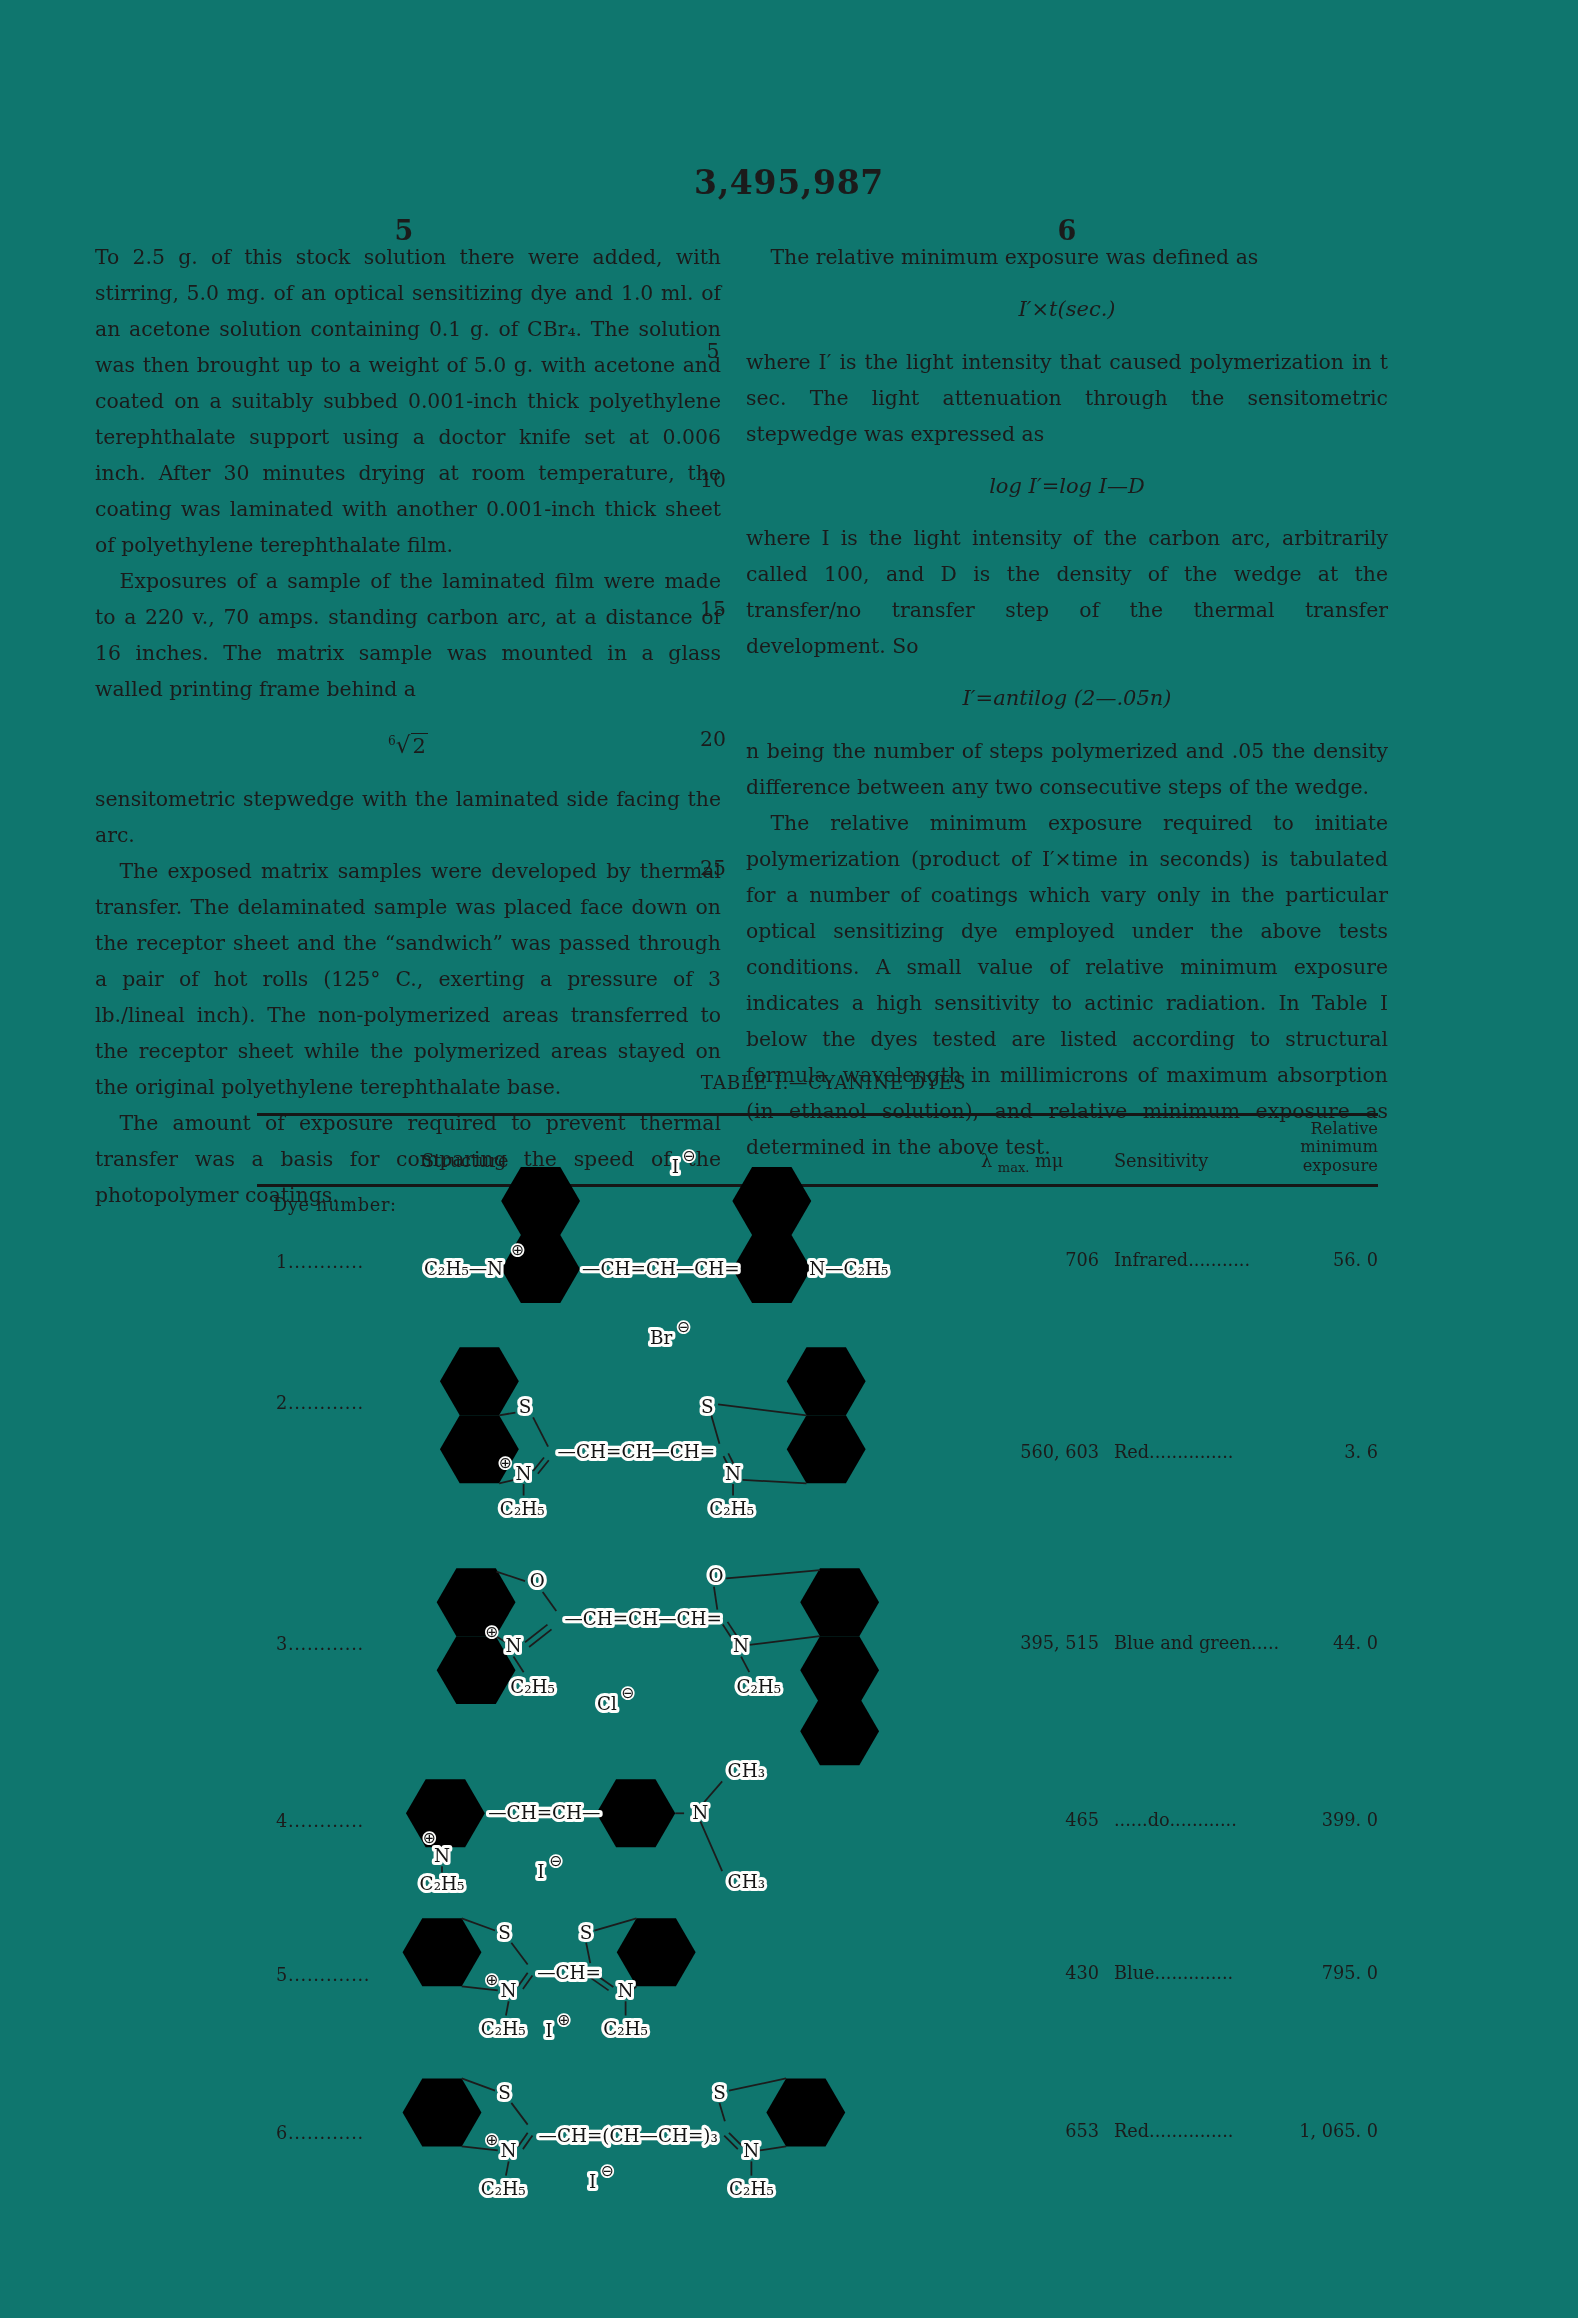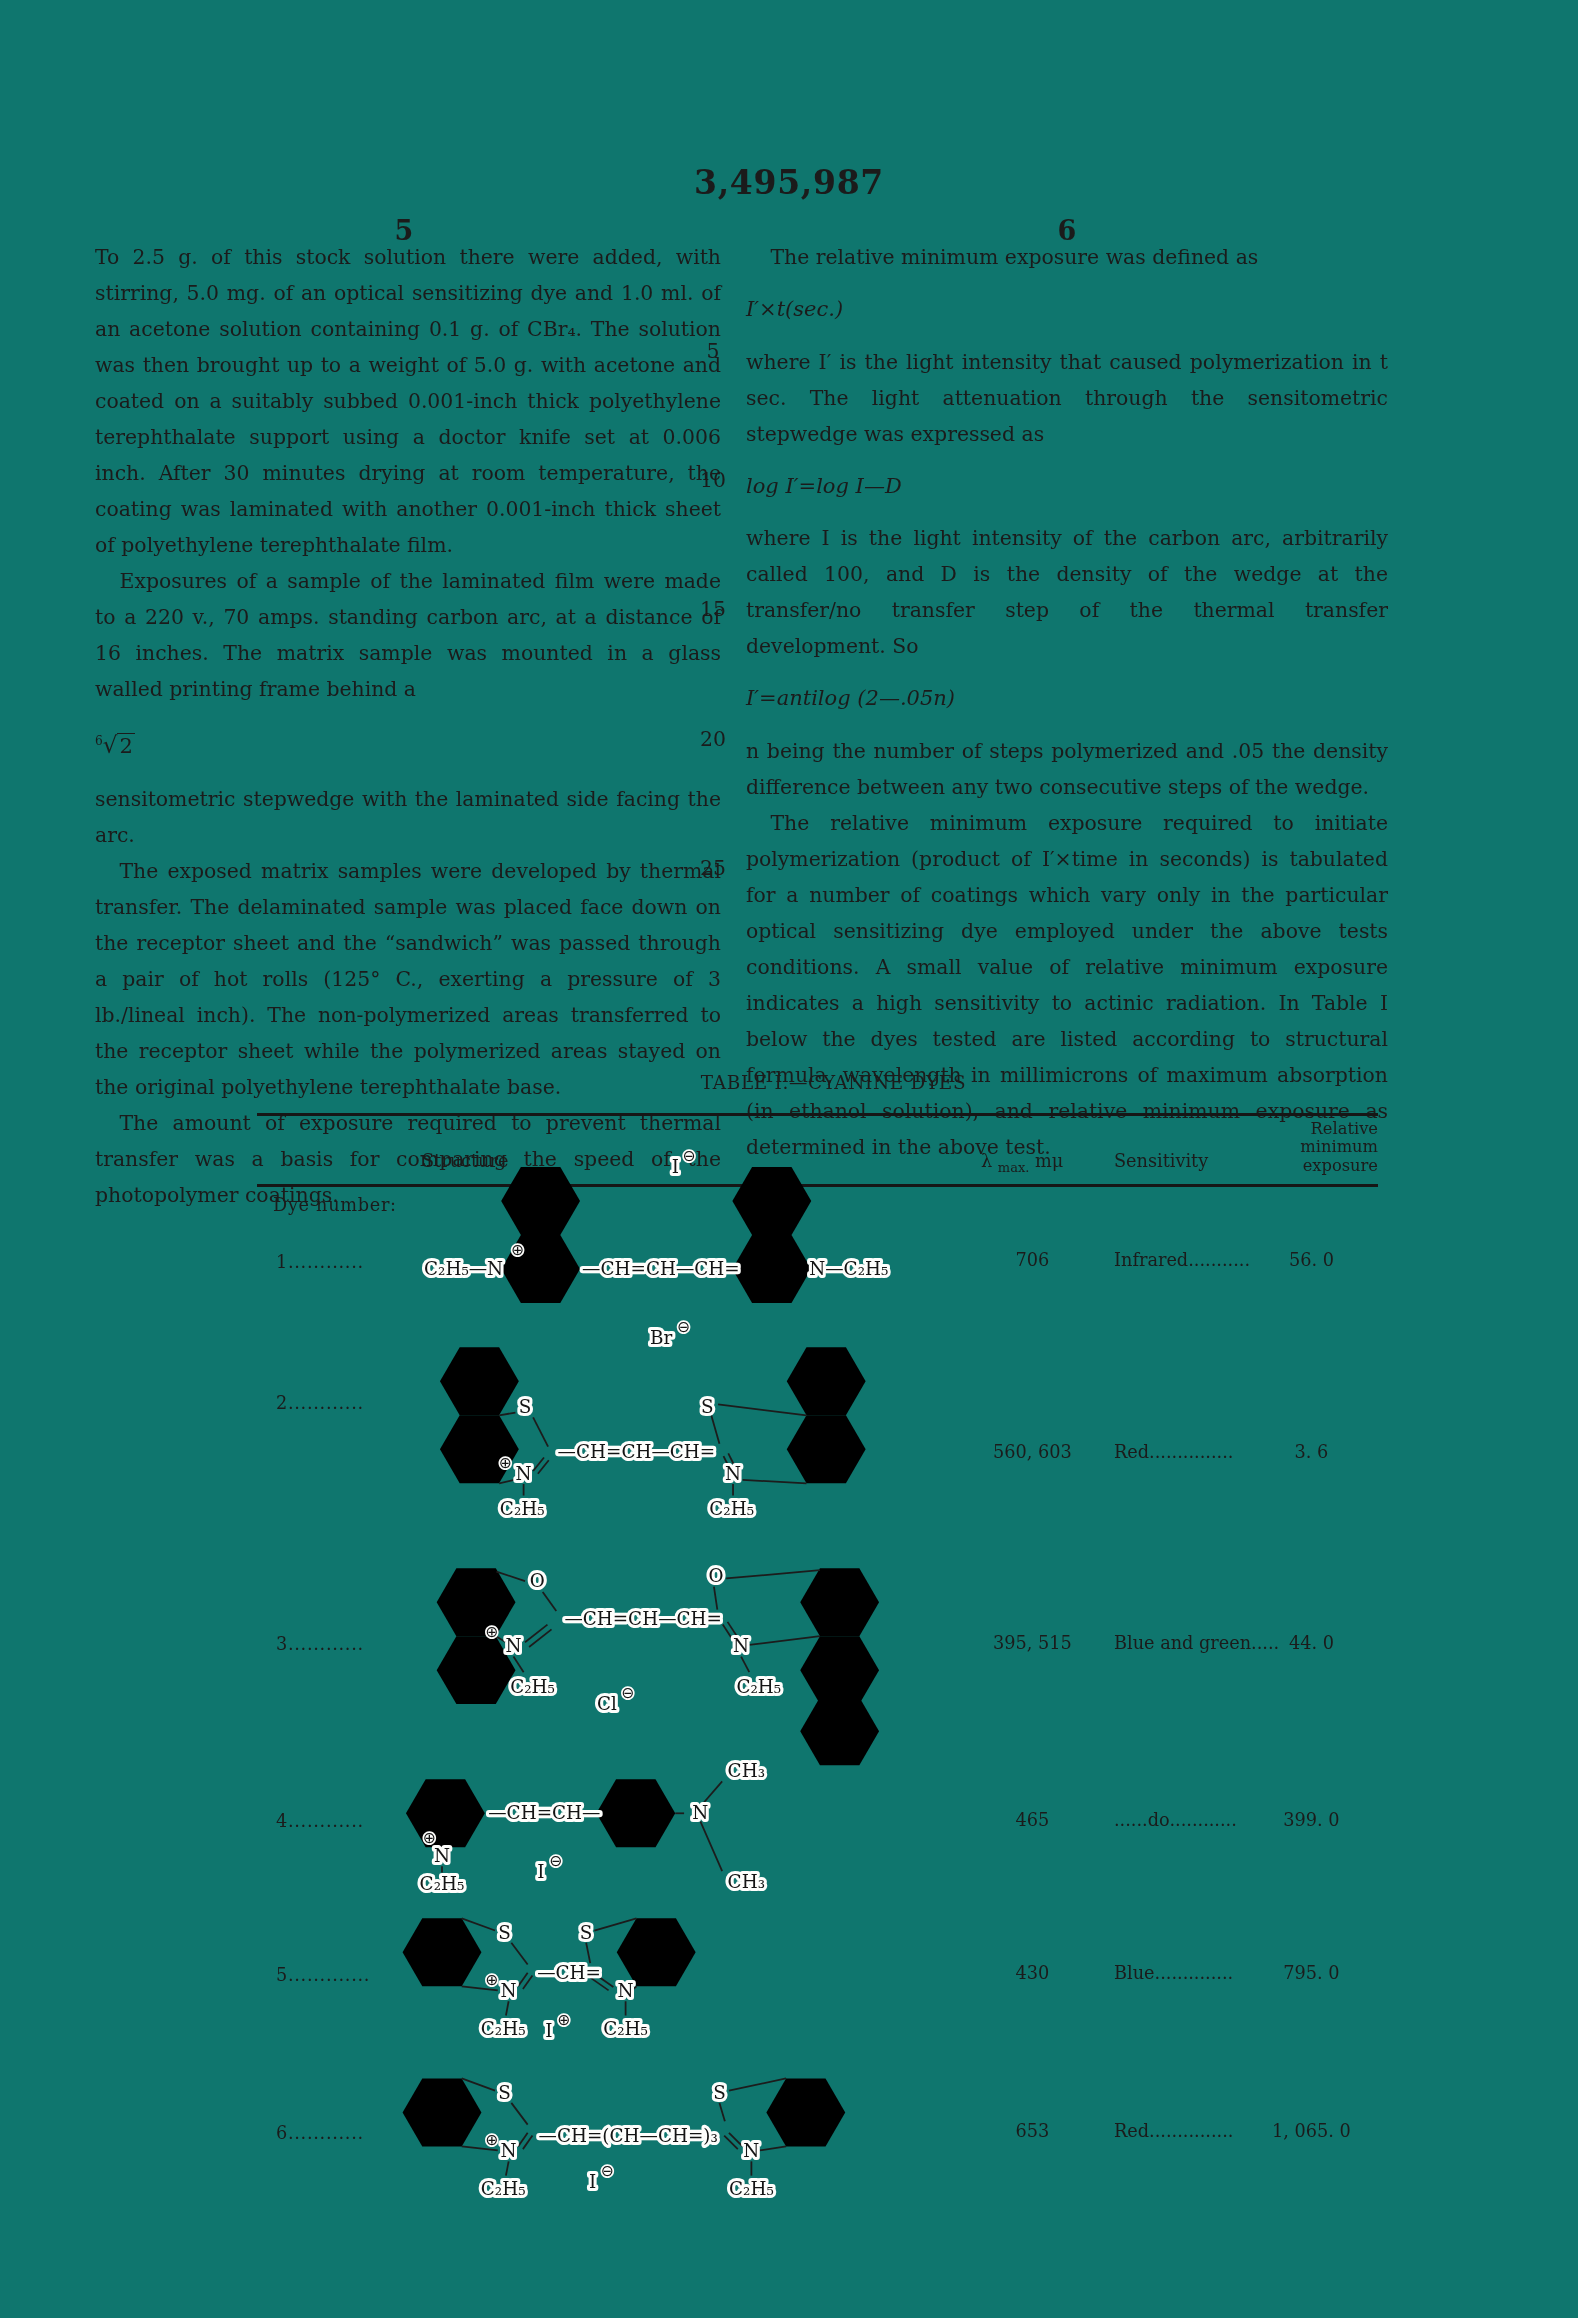--- a/index.html
+++ b/index.html
@@ -5,33 +5,33 @@
   html,body{margin:0;padding:0;background:#e8e8e4}
   .page{position:relative;width:1578px;height:2319px;background:#0f766e;
         font-family:"DejaVu Serif",serif;color:#1b1b1b;overflow:hidden}
   .abs{position:absolute}
   .patent-number{left:585px;top:163px;width:408px;text-align:center;
        font-size:33px;font-weight:bold;letter-spacing:0.7px}
   .colnum{font-size:27px;font-weight:bold;text-align:center;width:82px}
   .col{width:626px;font-size:20.4px;line-height:36px}
   .col p{margin:0;text-align:justify}
   .col p.ind{text-indent:24.5px}
-  .formula{text-align:left;margin:16.3px 0;font-style:italic;font-size:21px}
+  .formula{text-align:center;margin:16.3px 0;font-style:italic;font-size:21px}
   .rad sup{font-size:12.2px;font-style:normal}
   .radsign{font-style:normal;font-size:23px}
   .radicand{border-top:1.7px solid #1b1b1b;padding:0 2px;font-style:normal}
   .linenum{width:54px;text-align:center;font-size:20.4px}
   .tbl-title{left:274px;top:1072px;width:1119px;text-align:center;
        font-size:18.4px;letter-spacing:0.7px}
   .rule{height:2.7px;background:#161616}
   .th{font-size:17.7px}
   .exp-head{font-size:16.3px;line-height:18.4px;text-align:right}
   .dye-label{font-size:17.7px;letter-spacing:0.7px}
   .cell{font-size:17.7px}
-  .num{text-align:center}
+  .num{text-align:right}
   svg{overflow:visible}
   .bonds line,.bonds polygon,.bonds path{stroke:#1c1c1c;stroke-width:2.6;fill:none}
   text.at{font:27px "DejaVu Serif",serif;fill:#141414;paint-order:stroke;
       stroke:#fefefc;stroke-width:9px;stroke-linejoin:round}
   text.chg{font:23px "DejaVu Sans",sans-serif;fill:#141414;paint-order:stroke;
       stroke:#fefefc;stroke-width:5px}
 </style>
 </head>
 <body>
 

